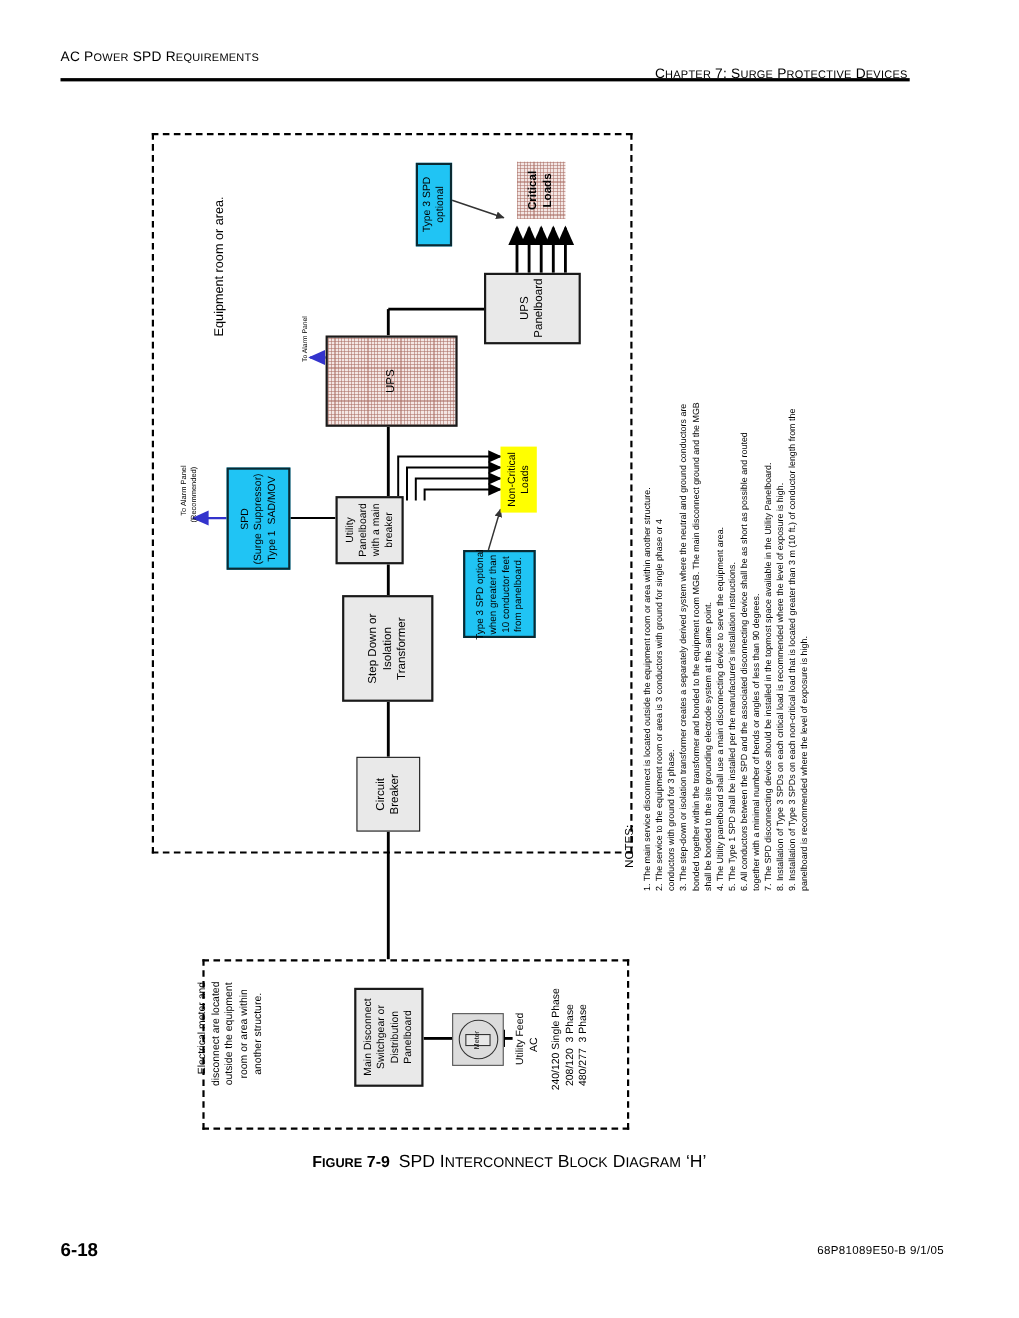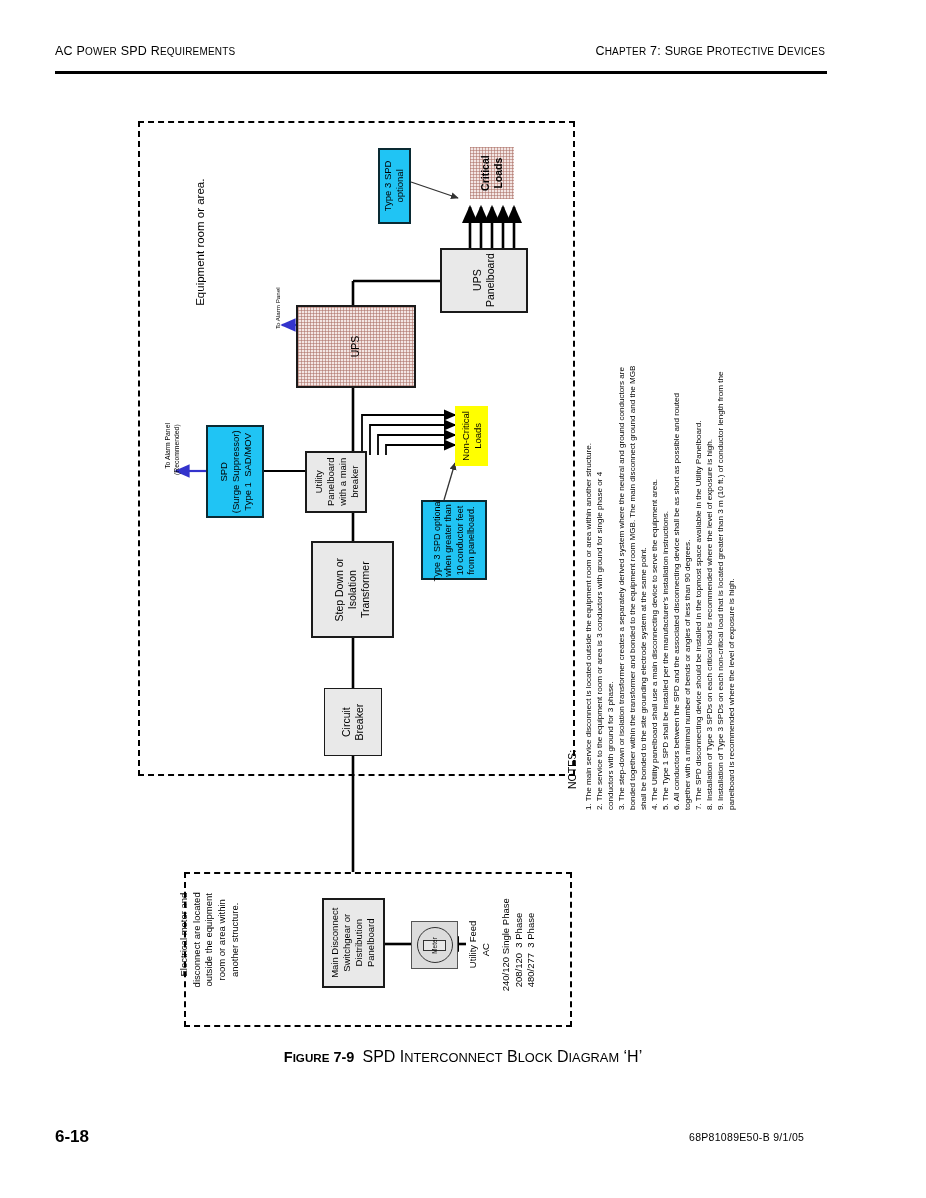--- a/index.html
+++ b/index.html
@@ -10,35 +10,35 @@
 
   
   #page-header{
     position:absolute;left:55px;top:44px;width:770px;height:30px;
   }
   .hdr-left{
     position:absolute;left:0;top:0;font-size:12.5px;letter-spacing:.2px;
     white-space:nowrap;
   }
   .hdr-right{
-    position:absolute;right:0;top:0;font-size:12.5px;letter-spacing:.2px;
+    position:absolute;right:0;top:16px;font-size:12.5px;letter-spacing:.2px;
     white-space:nowrap;
   }
   
   .sc{font-size:12.5px;}
   #header-rule{
     position:absolute;left:55px;top:71px;width:772px;height:2.5px;background:#000;
   }
 
   
   #page-footer-num{
     position:absolute;left:55px;top:1127px;font-size:17px;font-weight:bold;
   }
   #page-footer-doc{
-    position:absolute;left:689px;top:1131px;font-size:10.5px;
+    position:absolute;left:743px;top:1131px;font-size:10.5px;
     font-family:"Liberation Sans", sans-serif;letter-spacing:.3px;white-space:nowrap;
   }
 
   
   #figure-caption{
     position:absolute;left:0;top:1048px;width:926px;text-align:center;
     font-size:14.5px;white-space:nowrap;
   }
   #figure-caption .fignum{font-weight:bold;}
   #figure-caption .cap{font-size:16px;}

